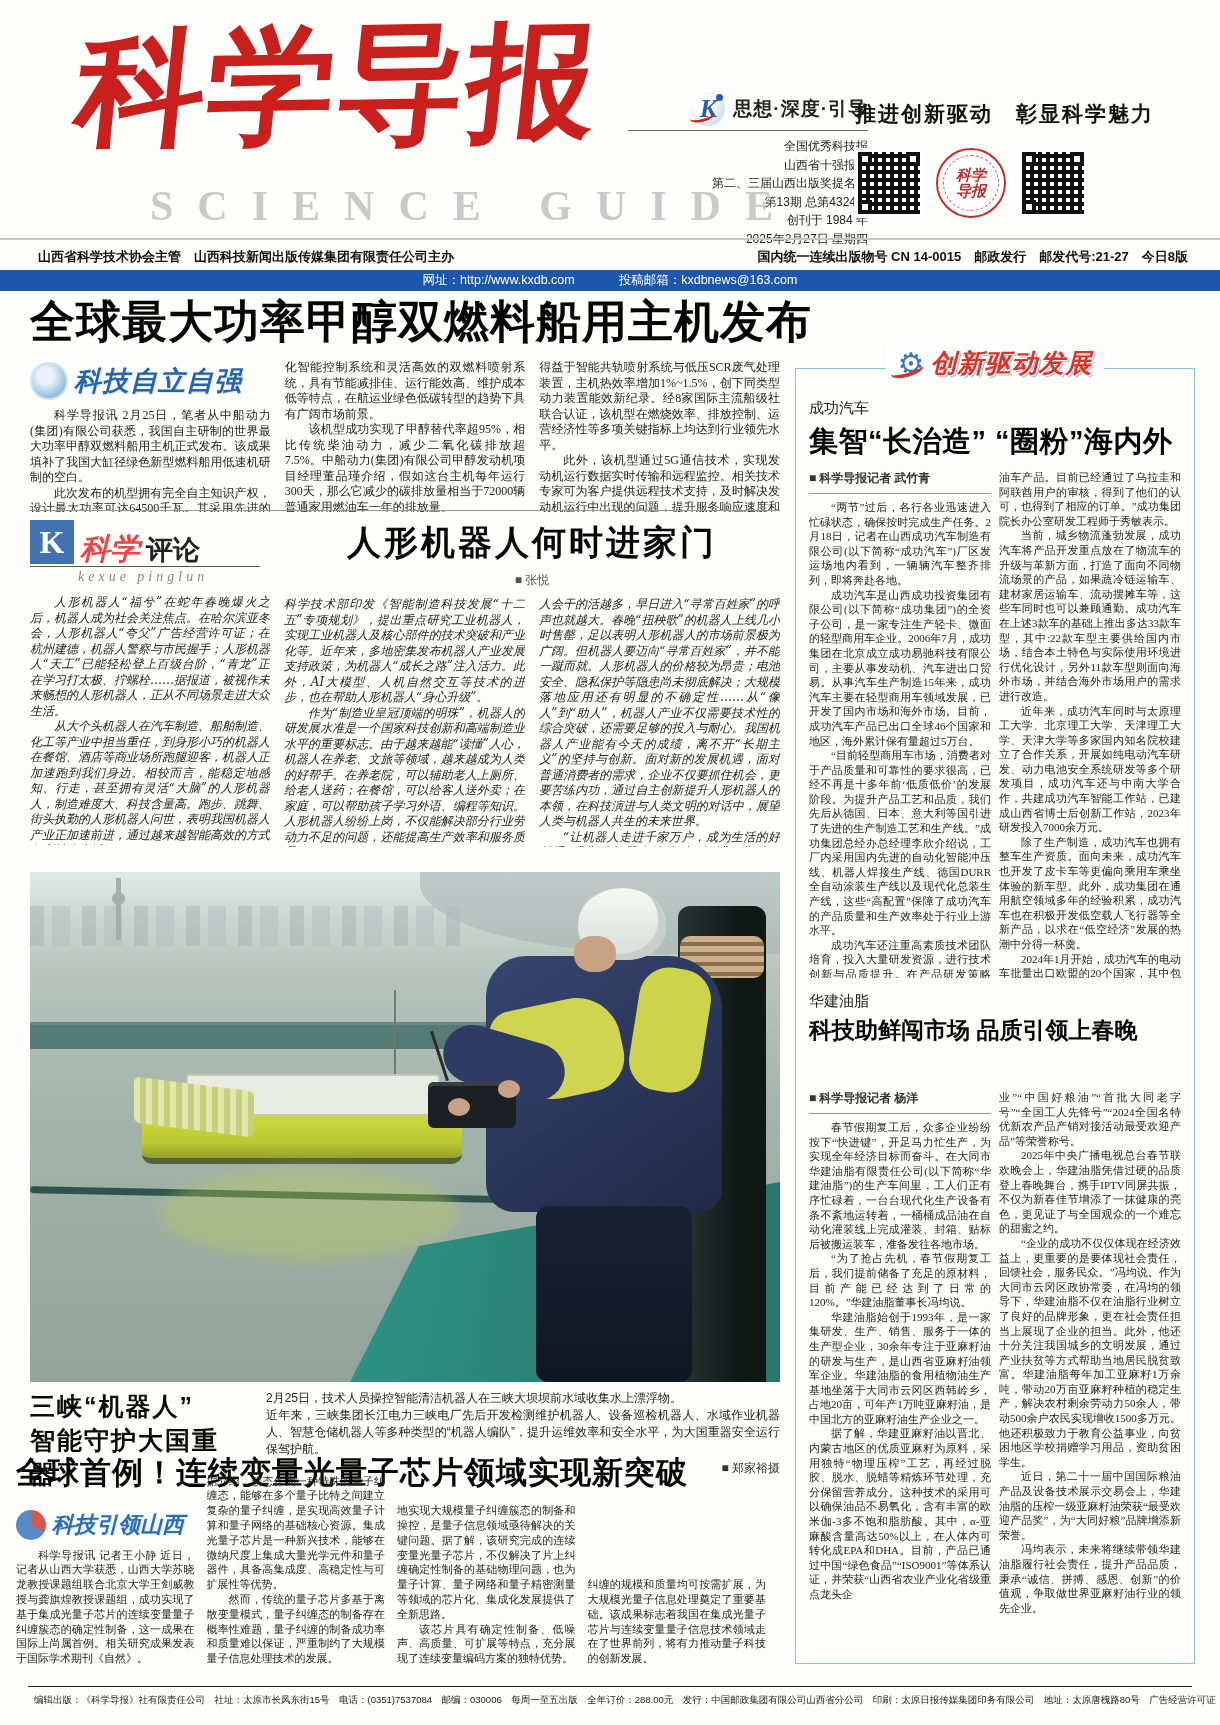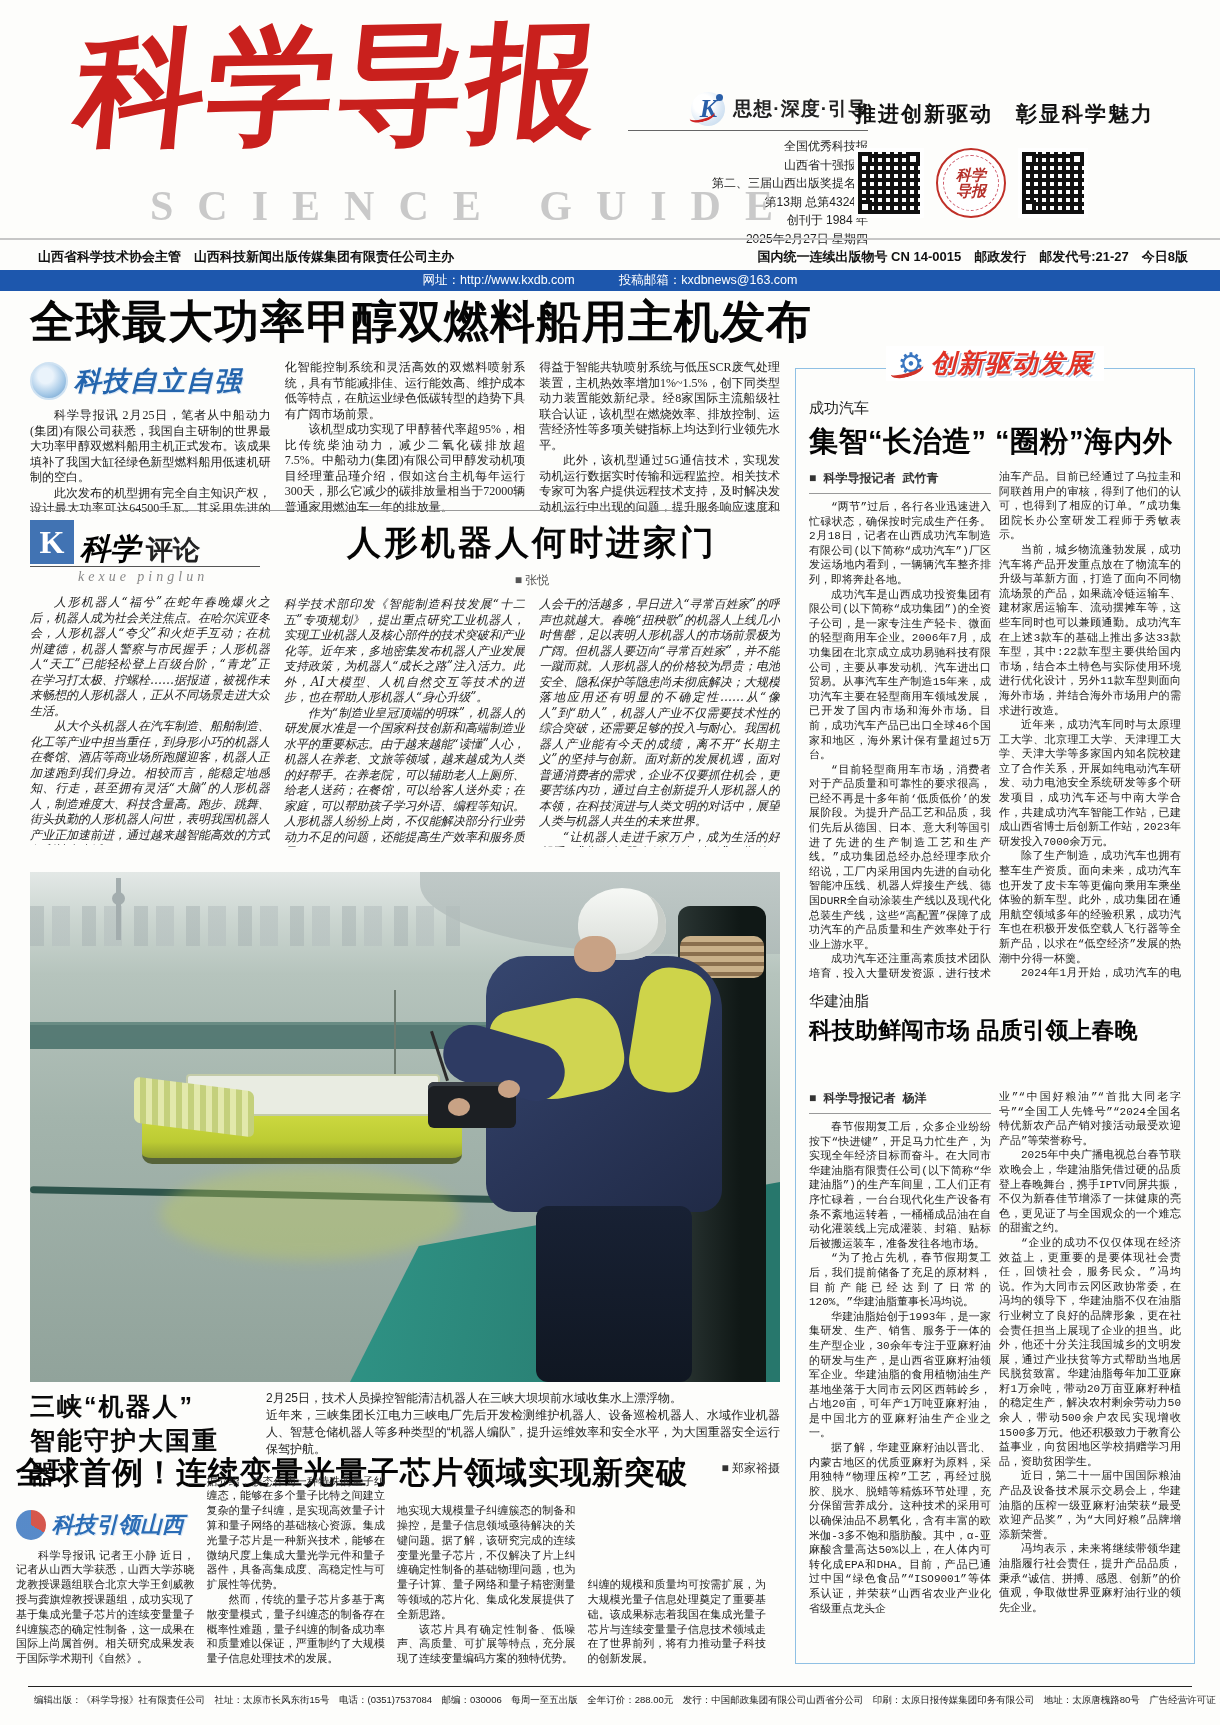--- a/index.html
+++ b/index.html
@@ -68,21 +68,21 @@
 
   .rule2{position:absolute;left:30px;top:510px;width:750px;border-top:1px solid #999;}
 
   
   .comm{position:absolute;left:30px;top:520px;width:750px;height:338px;overflow:hidden;display:flex;gap:14px;}
   .comm .c1{width:240px;flex:0 0 auto;}
   .comm .right{flex:1;min-width:0;}
   .kbadge{display:flex;align-items:flex-end;gap:6px;border-bottom:1px solid #555;padding-bottom:2px;width:230px;}
   .kbox{width:44px;height:44px;background:#4173b3;color:#fff;font-family:"Liberation Serif",serif;
         font-weight:bold;font-size:32px;display:flex;align-items:center;justify-content:center;}
-  .kcn{font-family:"DejaVu Serif",serif;font-style:italic;font-weight:bold;font-size:30px;color:#000000;line-height:1;}
+  .kcn{font-family:"DejaVu Serif",serif;font-style:italic;font-weight:bold;font-size:30px;color:#ef4444;line-height:1;}
   .ksuf{font-size:27px;font-weight:bold;color:#222;line-height:1;}
   .kpy{font-family:"Liberation Serif",serif;font-style:italic;font-size:14px;color:#888;
        letter-spacing:4px;margin:2px 0 10px 48px;}
   .comm-headline{text-align:center;font-size:34px;font-weight:900;letter-spacing:3px;color:#050505;}
   .comm-byline{text-align:center;font-size:12px;color:#555;margin:6px 0 8px;}
   .comm .bodytext{font-size:12px;line-height:15.5px;color:#222;}
   .comm .right .cols{height:250px;}
   .comm .c1 .bodytext{height:250px;overflow:hidden;}
 
   
@@ -158,21 +158,21 @@
   .sb-badge .gear{font-size:30px;color:#3a76c0;line-height:1;position:relative;}
   .sb-badge .gear::before{content:"";position:absolute;left:-8px;bottom:2px;width:34px;height:10px;
         border-bottom:4px solid #d0342a;border-radius:50%;transform:rotate(-16deg);}
   .sb-badge b{font-size:26px;font-style:italic;color:#e03226;letter-spacing:1px;white-space:nowrap;
               text-shadow:1px 1px 0 #fff,2px 2px 0 #9cc0e2;}
   .sb-box{position:absolute;left:0;top:22px;right:0;bottom:0;border:1px solid #8fc0e4;padding:30px 13px 10px;box-sizing:border-box;overflow:hidden;}
   .kicker{font-size:15px;color:#222;margin-bottom:4px;}
   .sb-headline1{font-size:29px;font-weight:900;letter-spacing:0.5px;color:#050505;white-space:nowrap;margin-bottom:8px;}
   .sb-headline2{font-size:23px;font-weight:900;color:#050505;white-space:nowrap;margin-bottom:8px;}
   .sb-byline{font-size:12px;font-weight:bold;color:#333;border-bottom:1px solid #999;padding-bottom:6px;margin-bottom:6px;}
-  .sb-cols{display:flex;gap:8px;font-family:Liberation Mono, monospace;}
+  .sb-cols{display:flex;gap:8px;}
   .sb-col{flex:1;min-width:0;overflow:hidden;}
   .sb .bodytext{font-size:11px;line-height:14.6px;color:#222;}
   .sb-art1 .sb-cols{height:508px;}
   .sb-art2{margin-top:14px;}
   .sb-art2 .sb-cols{height:586px;margin-top:44px;}
 
   
   .f-rule{position:absolute;left:28px;top:1686px;width:1164px;border-top:1.5px solid #222;}
   .footer{position:absolute;left:34px;top:1694px;width:1160px;font-size:9.5px;color:#222;white-space:nowrap;}
   .divider{pointer-events:none;}
@@ -261,21 +261,21 @@
 
   <section class="comm">
     <div class="c1">
       <div class="kbadge">
         <span class="kbox">K</span>
         <span class="kcn">科学</span>
         <span class="ksuf">评论</span>
       </div>
       <div class="kpy">kexue  pinglun</div>
       <div class="bodytext kai">
-          <p>人形机器人“福兮”在蛇年春晚爆火之后，机器人成为社会关注焦点。在哈尔滨亚冬会，人形机器人“夸父”和火炬手互动；在杭州建德，机器人警察与市民握手；人形机器人“天工”已能轻松登上百级台阶，“青龙”正在学习打太极、拧螺栓……据报道，被视作未来畅想的人形机器人，正从不同场景走进大众生活。</p>
+          <p>人形机器人“福兮”在蛇年春晚爆火之后，机器人成为社会关注焦点。在哈尔滨亚冬会，人形机器人“夸父”广告经营许可证；在杭州建德，机器人警察与市民握手；人形机器人“天工”已能轻松登上百级台阶，“青龙”正在学习打太极、拧螺栓……据报道，被视作未来畅想的人形机器人，正从不同场景走进大众生活。</p>
           <p>从大个头机器人在汽车制造、船舶制造、化工等产业中担当重任，到身形小巧的机器人在餐馆、酒店等商业场所跑腿迎客，机器人正加速跑到我们身边。相较而言，能稳定地感知、行走，甚至拥有灵活“大脑”的人形机器人，制造难度大、科技含量高。跑步、跳舞、街头执勤的人形机器人问世，表明我国机器人产业正加速前进，通过越来越智能高效的方式便利社会生活。</p>
         </div>
     </div>
     <div class="right">
       <div class="comm-headline">人形机器人何时进家门</div>
       <div class="comm-byline">■ 张悦</div>
       <div class="cols">
         <div class="col bodytext kai cont">
             <p>科学技术部印发《智能制造科技发展“十二五”专项规划》，提出重点研究工业机器人，实现工业机器人及核心部件的技术突破和产业化等。近年来，多地密集发布机器人产业发展支持政策，为机器人“成长之路”注入活力。此外，AI大模型、人机自然交互等技术的进步，也在帮助人形机器人“身心升级”。</p>
             <p>作为“制造业皇冠顶端的明珠”，机器人的研发展水准是一个国家科技创新和高端制造业水平的重要标志。由于越来越能“读懂”人心，机器人在养老、文旅等领域，越来越成为人类的好帮手。在养老院，可以辅助老人上厕所、给老人送药；在餐馆，可以给客人送外卖；在家庭，可以帮助孩子学习外语、编程等知识。人形机器人纷纷上岗，不仅能解决部分行业劳动力不足的问题，还能提高生产效率和服务质量。</p>

